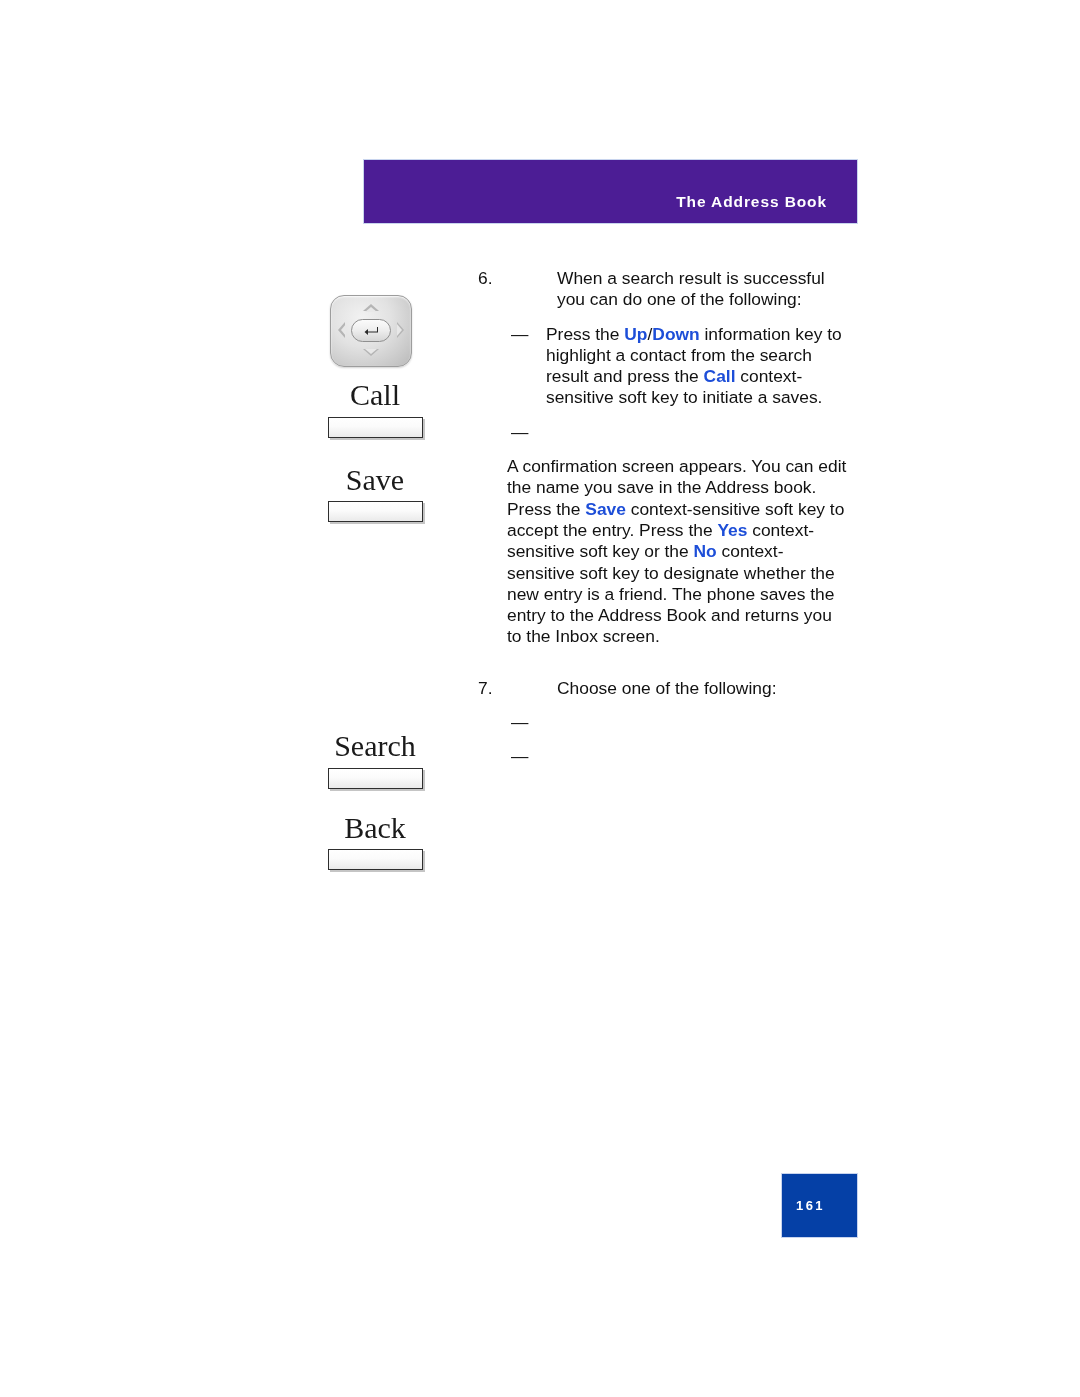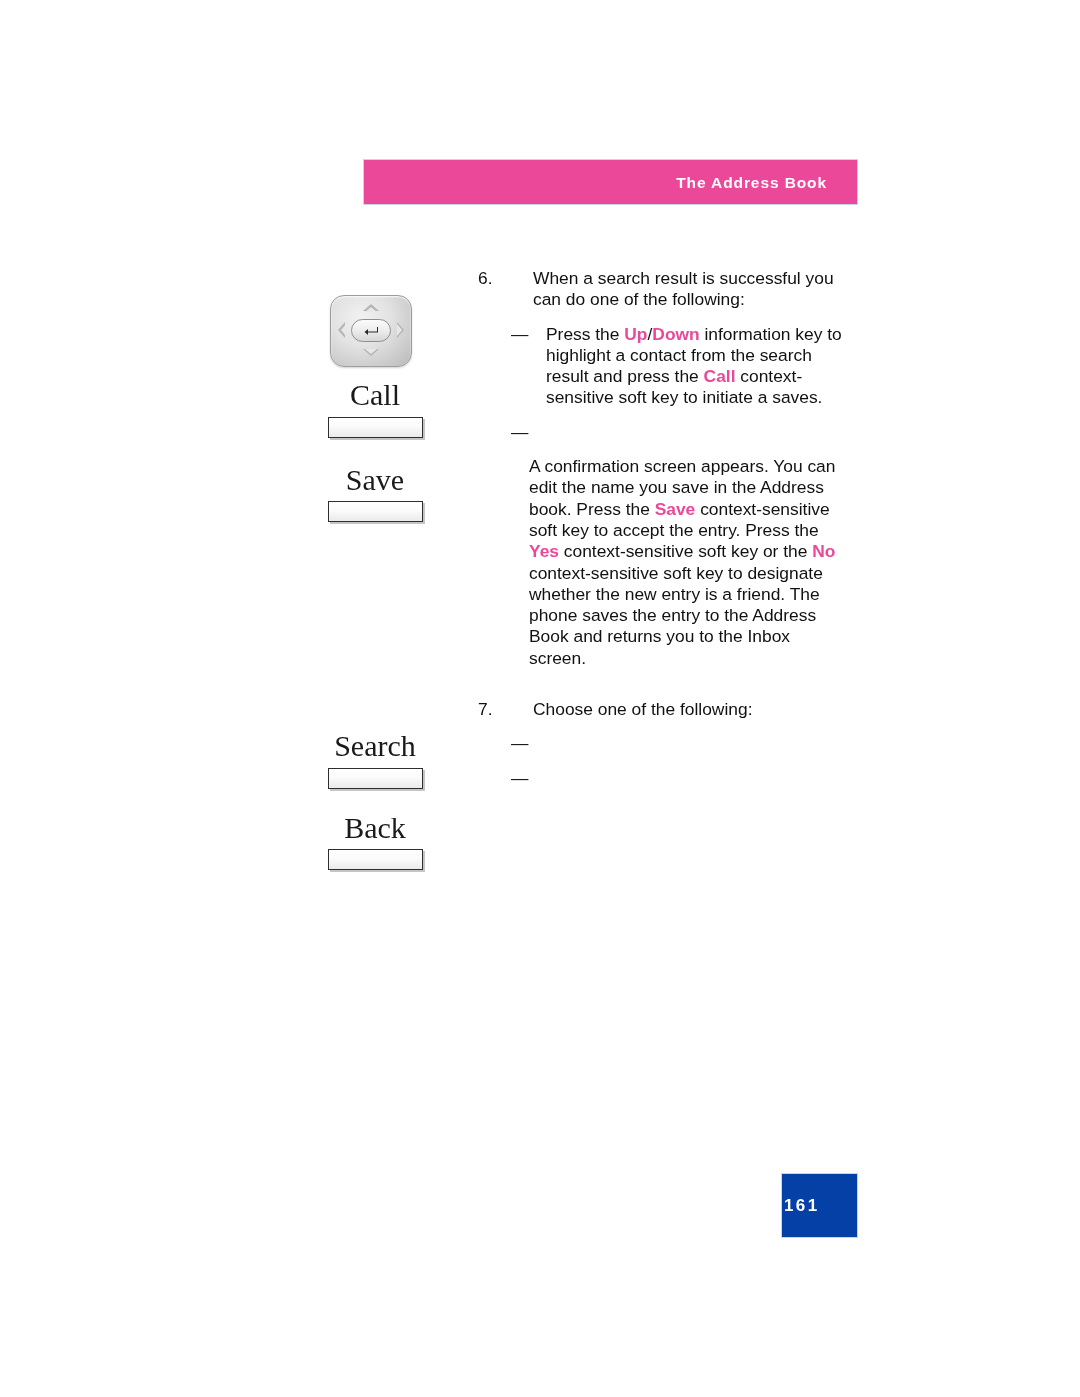--- a/index.html
+++ b/index.html
@@ -14,22 +14,22 @@
     font-family: "Liberation Sans", sans-serif;
     overflow: hidden;
   }
 
   
   #header-banner {
     position: absolute;
     left: 363px;
     top: 159px;
     width: 495px;
-    height: 46px;
-    background: #ec4899;
+    height: 65px;
+    background: #4c1d95;
     border: 1px solid #c8d4ee;
     box-sizing: border-box;
     display: flex;
     align-items: flex-end;
     justify-content: flex-end;
   }
   #header-banner .hdr-text {
     color: #ffffff;
     font-size: 15.5px;
     font-weight: bold;
@@ -165,65 +165,65 @@
   }
   .num-item {
     display: flex;
     align-items: flex-start;
   }
   .num-item .num {
     width: 55px;
     flex: 0 0 55px;
     text-align: left;
   }
-  .num-item .num-body { flex: 1 1 auto; }
+  .num-item .num-body { flex: 1 1 auto; margin-left: 24px; }
 
   .dash-item {
     display: flex;
     align-items: flex-start;
     margin-left: 33px;
   }
   .dash-item .dash {
     width: 35px;
     flex: 0 0 35px;
     text-align: left;
   }
   .dash-item .dash-body { flex: 1 1 auto; }
 
   .para {
-    margin-left: 51px;
+    margin-left: 29px;
   }
   .gap-md { height: 13px; }
   .gap-lg { height: 30px; }
 
   .kw {
-    color: #ec4899;
+    color: #1d4ed8;
     font-weight: bold;
   }
 
   
   #page-number-box {
     position: absolute;
     left: 781px;
     top: 1173px;
     width: 77px;
     height: 65px;
     background: #0540a6;
     border: 1px solid #c8d4ee;
     box-sizing: border-box;
     display: flex;
     align-items: center;
     justify-content: flex-start;
   }
   #page-number-box .pg-text {
     color: #ffffff;
-    font-size: 17px;
+    font-size: 13px;
     font-weight: bold;
     letter-spacing: 2.4px;
-    padding-left: 2px;
+    padding-left: 14px;
   }
 </style>
 </head>
 <body>
 
 <div id="header-banner">
   <span class="hdr-text">The Address Book</span>
 </div>
 
 <div id="illustration-column">

